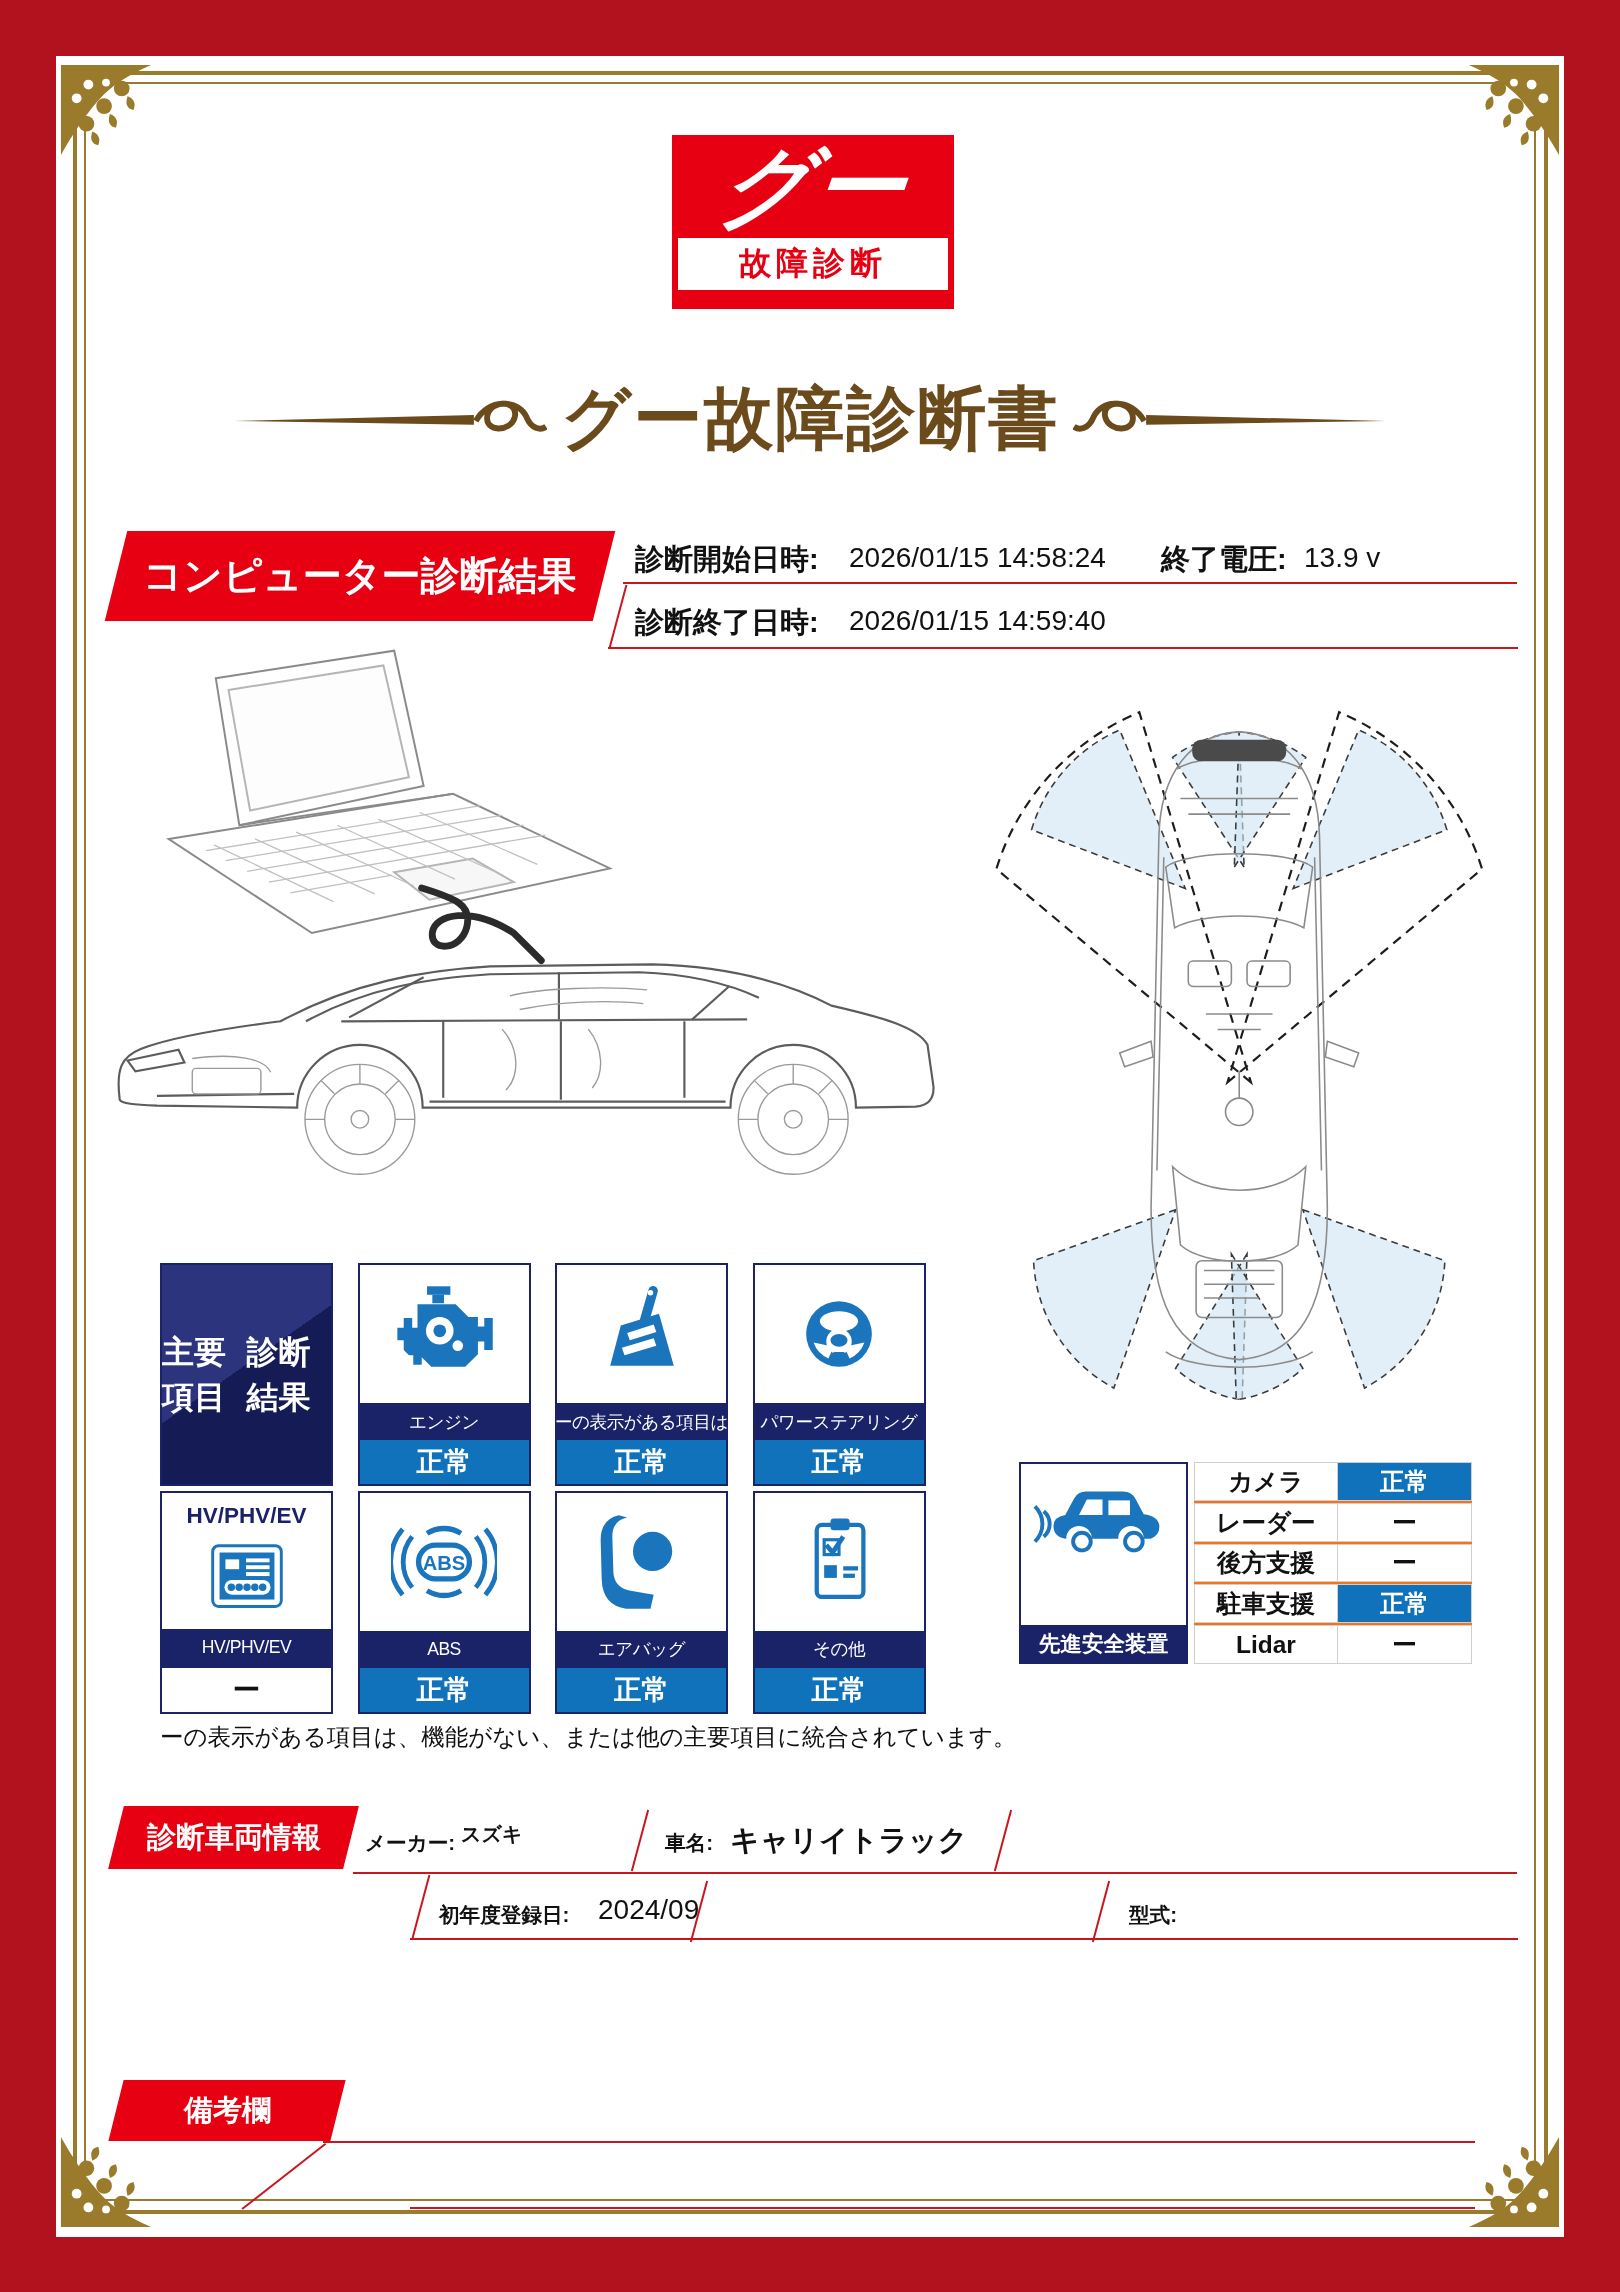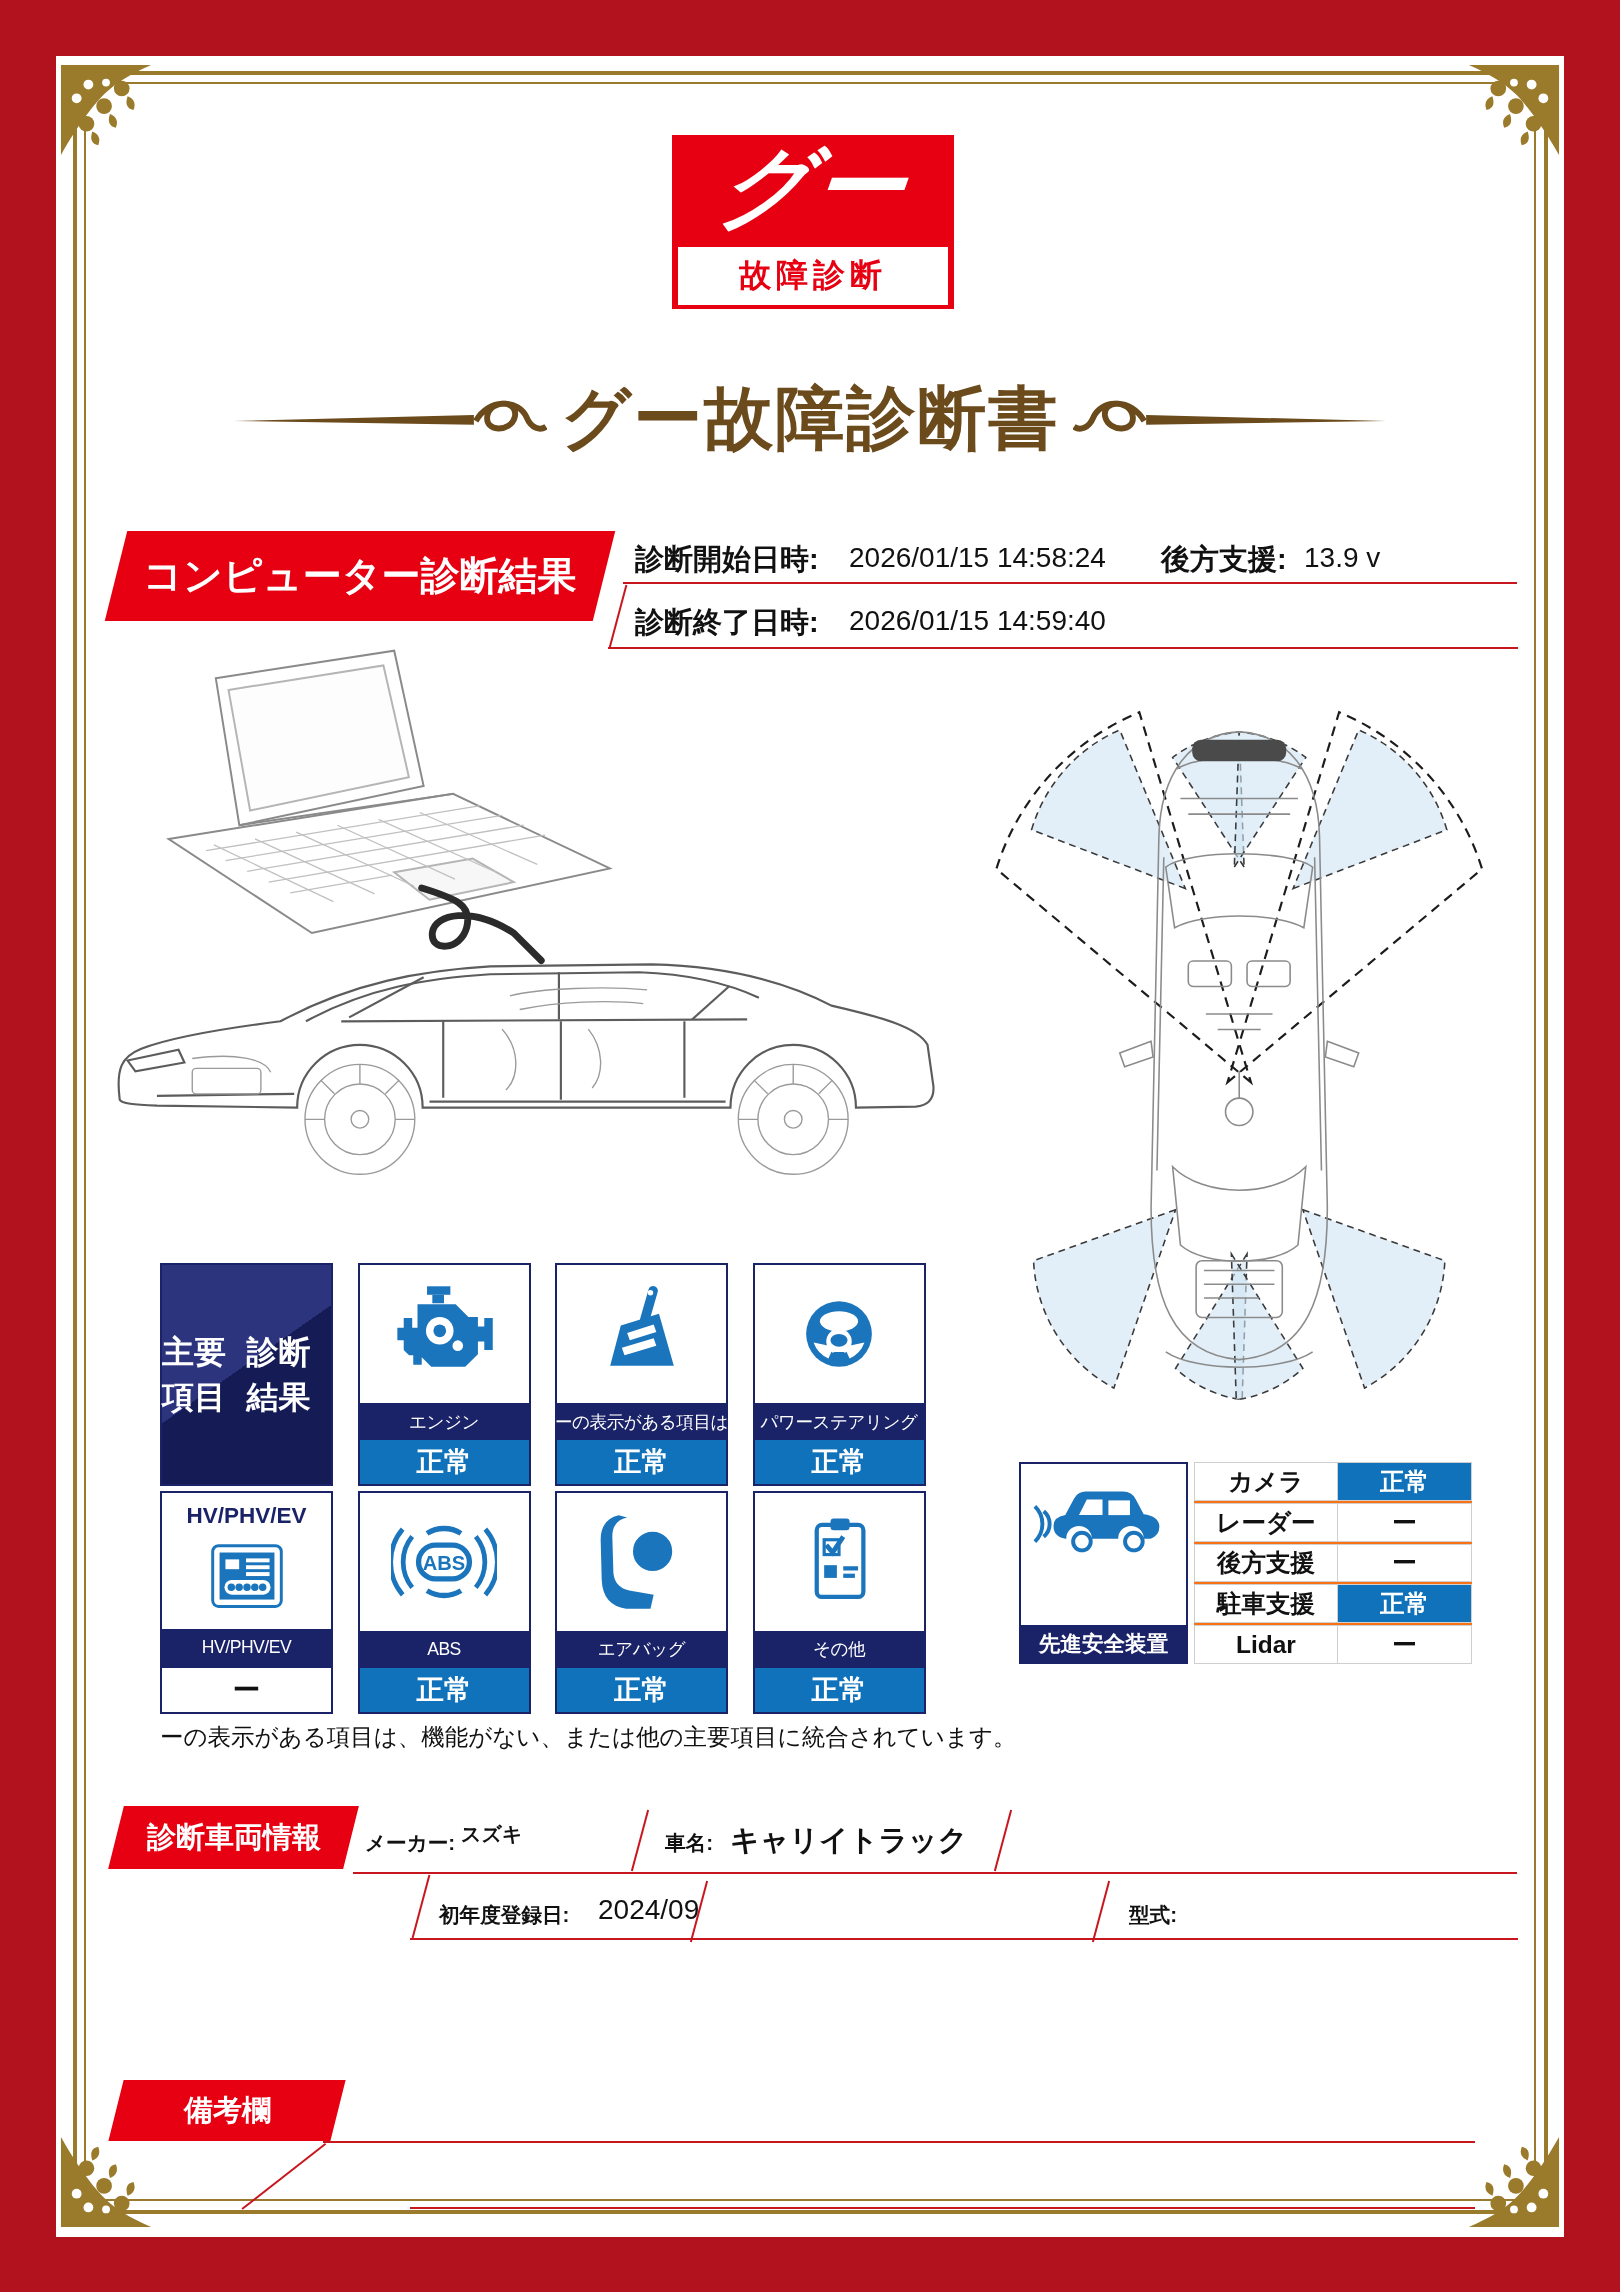--- a/index.html
+++ b/index.html
@@ -11,21 +11,21 @@
   }
   .abs{position:absolute;}
   .paper{left:56px;top:56px;width:1508px;height:2181px;background:#ffffff;}
   .gold-outer{left:73px;top:71px;width:1475px;height:2143px;border:4.9px solid #9a7a2b;box-sizing:border-box;}
   .gold-inner{left:84px;top:82px;width:1452px;height:2119px;border:2px solid #9a7a2b;box-sizing:border-box;}
   .corner{width:98px;height:98px;}
   
   .logo{left:672px;top:135px;width:282px;height:174px;background:#e60012;}
   .logo-main{position:absolute;left:0;right:0;top:-5.9px;height:118px;display:flex;align-items:center;justify-content:center;
     color:#fff;font-size:90px;font-weight:bold;font-style:italic;transform:skewX(-6deg);letter-spacing:2px;}
-  .logo-band{position:absolute;left:5.9px;right:5.9px;bottom:4px;height:58px;background:#fff;display:flex;align-items:center;justify-content:center;
+  .logo-band{position:absolute;left:5.9px;right:5.9px;bottom:19px;height:52px;background:#fff;display:flex;align-items:center;justify-content:center;
     color:#e60012;font-size:32px;font-weight:bold;letter-spacing:4.9px;}
   
   .title-wrap{left:0;right:0;top:361px;display:flex;align-items:center;justify-content:center;gap:2px;}
   .doc-title{font-size:69px;font-weight:bold;color:#6b4a1b;margin:12px;letter-spacing:2px;white-space:nowrap;}
   
   .tag{background:#e60012;transform:skewX(-14deg);display:flex;align-items:center;justify-content:center;}
   .tag span{transform:skewX(14deg);color:#fff;font-weight:bold;white-space:nowrap;}
   
   .redline{background:#c8161e;height:2px;}
   .redslash{background:#c8161e;width:2px;}
@@ -134,21 +134,21 @@
       <polygon points="0,42 246,36 246,46" fill="#6b4a1b"></polygon>
       <path d="M248,42 c14,-24 44,-22 40,-4 c-4,16 -32,16 -28,-2 c4,-16 32,-16 40,2 c5,12 14,14 20,10" stroke="#6b4a1b" stroke-width="6" fill="none"></path>
     </svg>
   </div>
 
   <div class="abs tag" style="left:116px;top:531px;width:488px;height:90px;">
     <span style="font-size:39px;">コンピューター診断結果</span>
   </div>
   <div class="abs lbl" style="left:635px;top:540px;font-size:29px;">診断開始日時:</div>
   <div class="abs val" style="left:849px;top:542px;font-size:28px;">2026/01/15 14:58:24</div>
-  <div class="abs lbl" style="left:1161px;top:540px;font-size:29px;">後方支援:</div>
+  <div class="abs lbl" style="left:1161px;top:540px;font-size:29px;">終了電圧:</div>
   <div class="abs val" style="left:1304px;top:542px;font-size:28px;">13.9 v</div>
   <div class="abs redline" style="left:623px;top:582px;width:894px;"></div>
   <div class="abs redslash" style="left:617px;top:584px;height:65px;transform:rotate(15deg);"></div>
   <div class="abs lbl" style="left:635px;top:603px;font-size:29px;">診断終了日時:</div>
   <div class="abs val" style="left:849px;top:605px;font-size:28px;">2026/01/15 14:59:40</div>
   <div class="abs redline" style="left:608px;top:647px;width:910px;"></div>
 
   <svg class="abs illu" style="left:98px;top:637px;" width="863" height="549" viewBox="0 0 880 560">
     <g stroke="#8a8a8a" stroke-width="2" fill="#ffffff">
       <path d="M120,42 L302,14 L332,152 L144,192 Z"></path>

